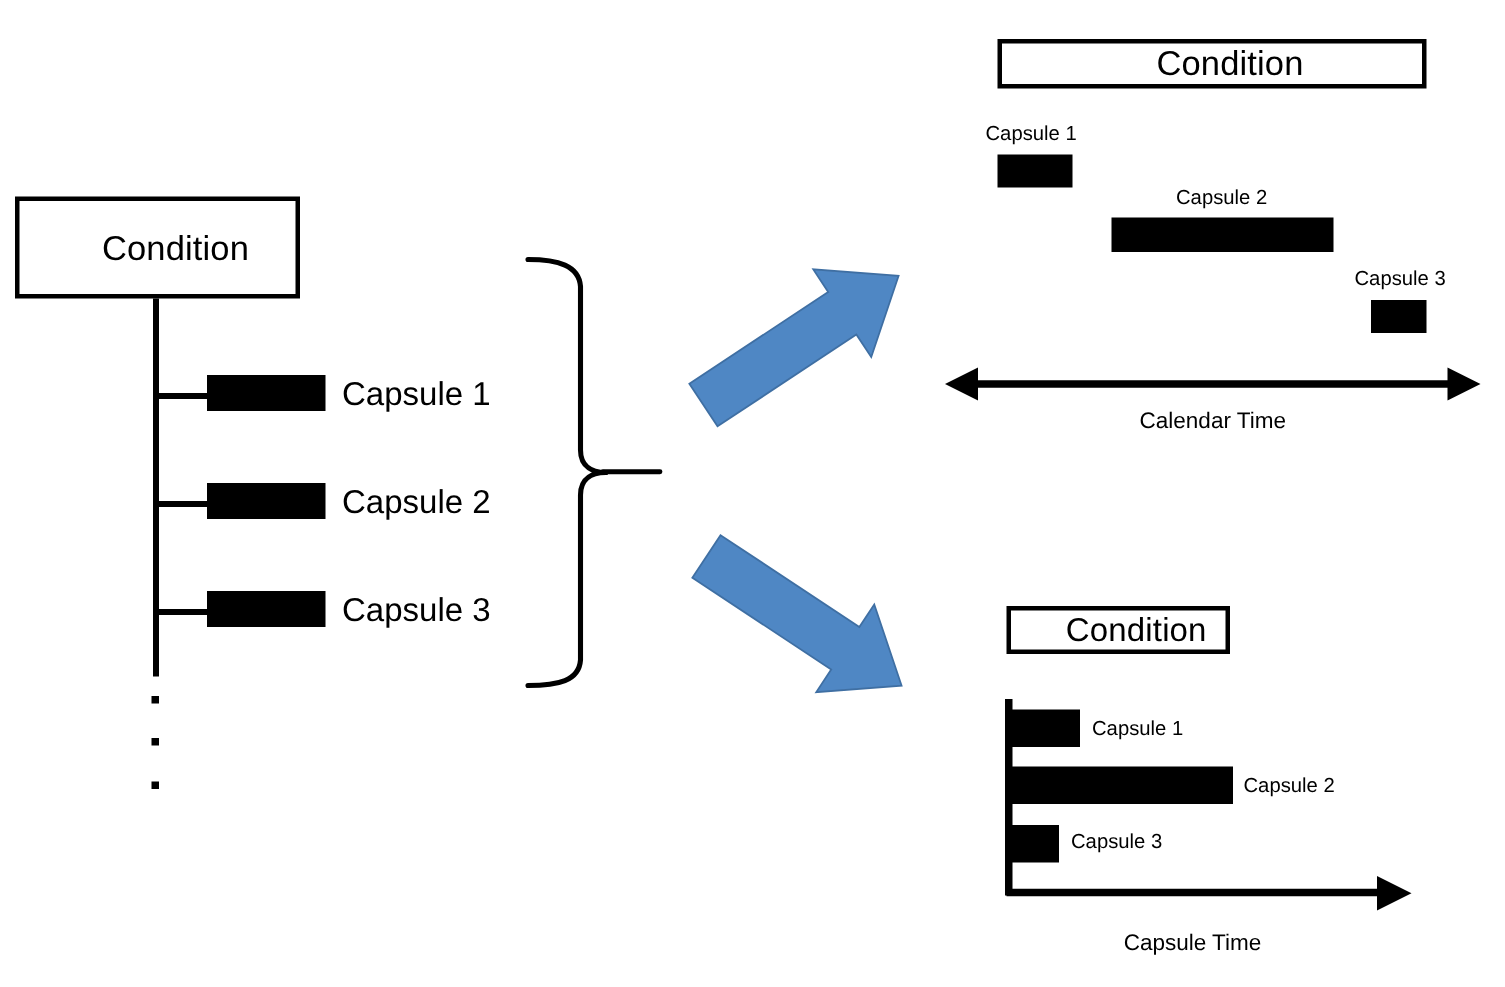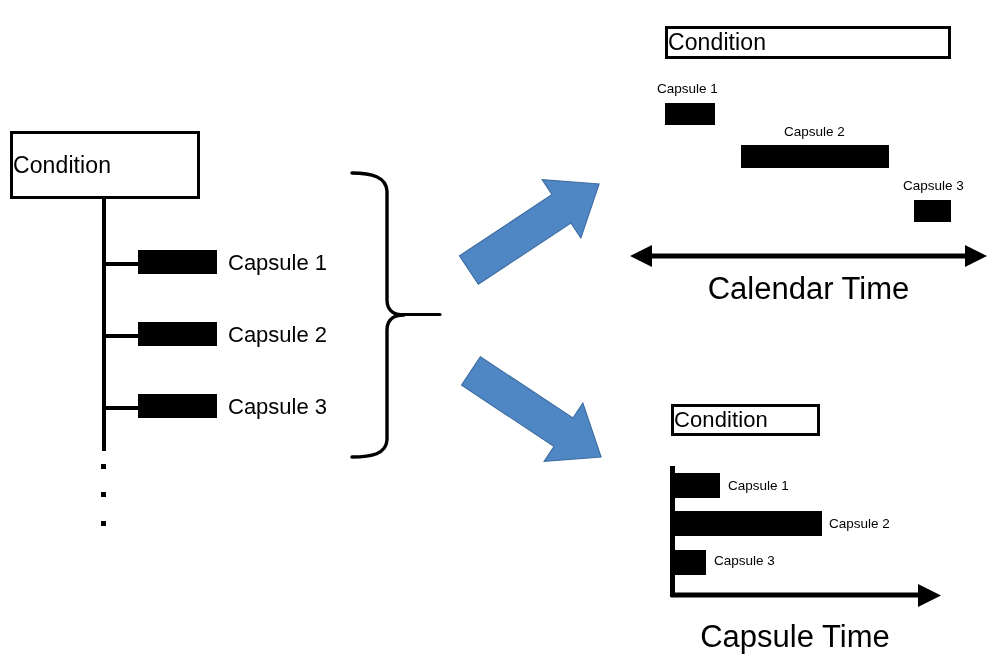--- a/index.html
+++ b/index.html
@@ -20,25 +20,26 @@
   }
 
   
   .cond-box {
     position: absolute;
     box-sizing: border-box;
     background: #ffffff;
     border: 3px solid #000000;
     display: flex;
     align-items: center;
-    justify-content: flex-start;
+    justify-content: center;
     font-size: 23px;
     line-height: 1;
     color: #000000;
     letter-spacing: 0.1px;
+    padding-left: 24px;
   }
   .cond-box.small {
     border-width: 3px;
     font-size: 22px;
   }
 
   
   .bar {
     position: absolute;
     background: #000000;
@@ -63,21 +64,21 @@
   }
   .label-sm {
     position: absolute;
     font-size: 13.5px;
     line-height: 1;
     white-space: nowrap;
     color: #000000;
   }
   .axis-label {
     position: absolute;
-    font-size: 31px;
+    font-size: 15px;
     line-height: 1;
     white-space: nowrap;
     color: #000000;
     text-align: center;
   }
 
   svg { display: block; overflow: visible; }
   .svg-layer { position: absolute; left: 0; top: 0; pointer-events: none; }
 </style>
 </head>

